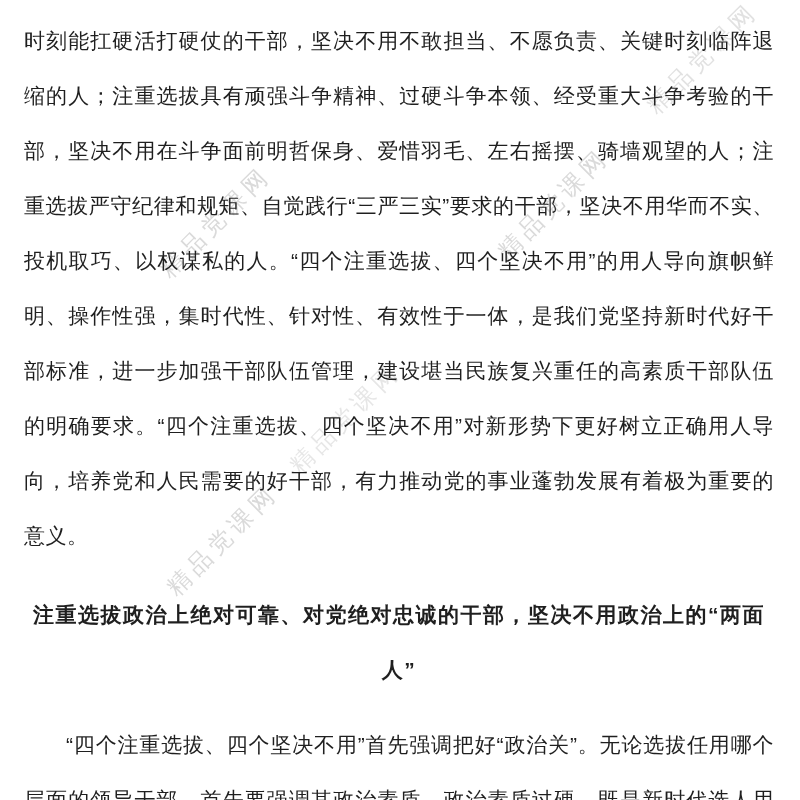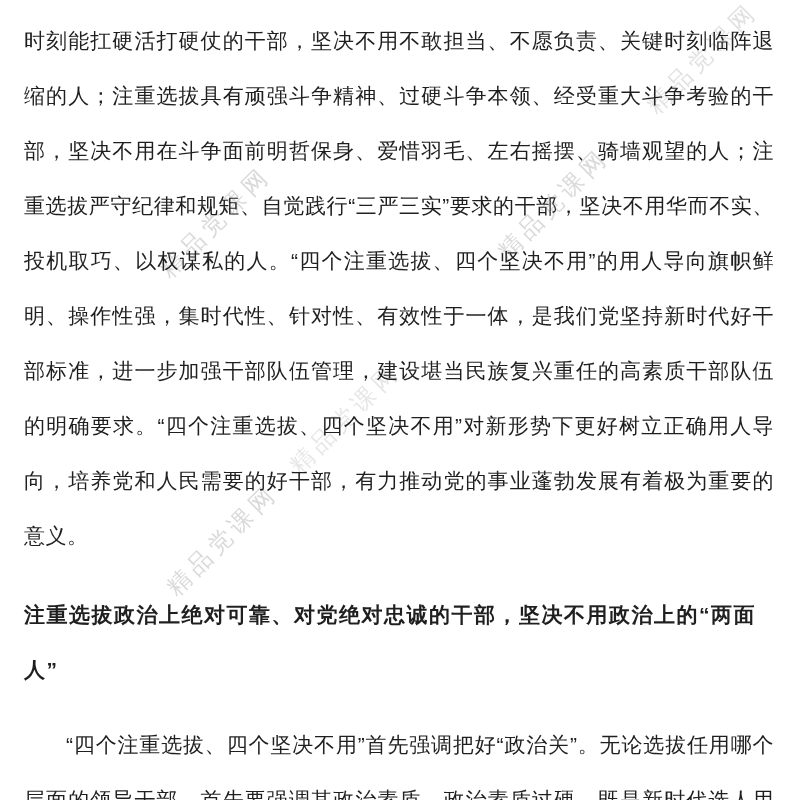--- a/index.html
+++ b/index.html
@@ -55,21 +55,21 @@
   }
   .para.indent {
     text-indent: 2em;
     margin-top: 20px;
   }
   .heading {
     margin: 24px 0 0 0;
     font-size: 21px;
     line-height: 55px;
     font-weight: 700;
-    text-align: left;
+    text-align: center;
     letter-spacing: 1.5px;
   }
 </style>
 </head>
 <body>
 
 <div class="page" style="--bg: #ffffff; --text-color: #1f1f1f; --wm-color: #dadada;">
 
   <div class="watermark-layer">
     <span class="wm w1">精品党课网</span>

